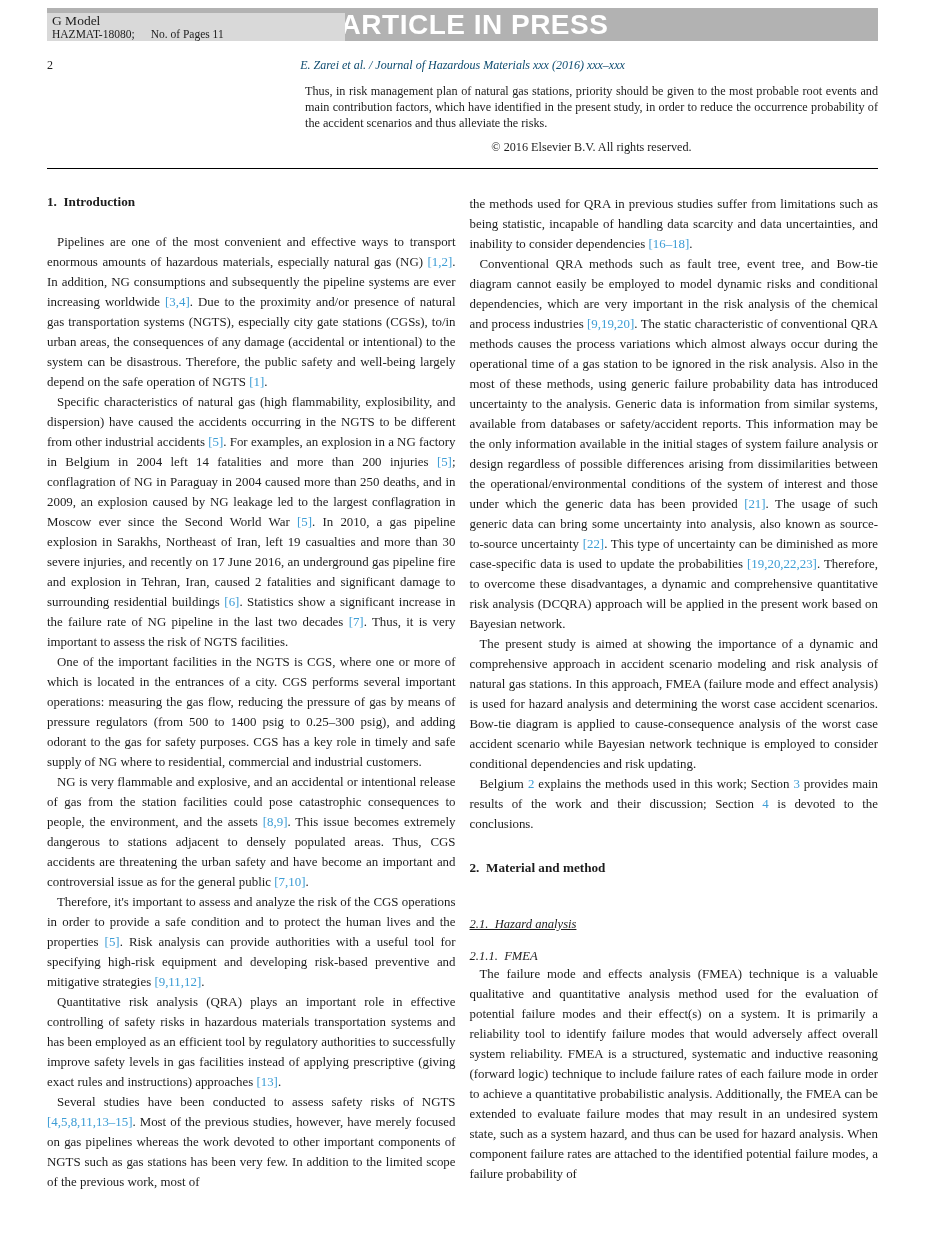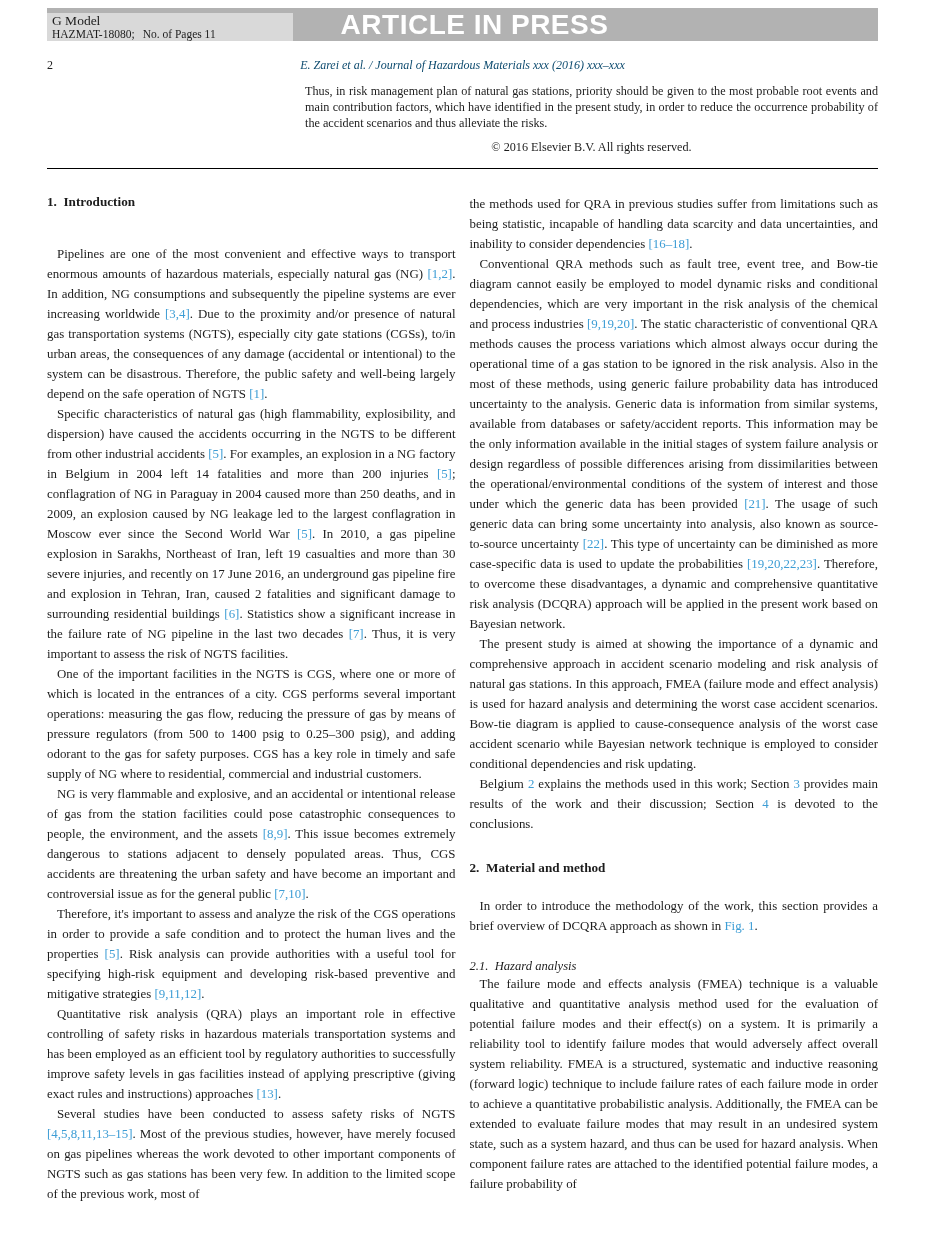--- a/index.html
+++ b/index.html
@@ -20,54 +20,54 @@
   }
   .press-banner .banner-title{
     position:absolute;left:0;right:0;top:0;bottom:0;
     display:flex;align-items:center;justify-content:center;
     font-family:"Liberation Sans","DejaVu Sans",sans-serif;
     font-weight:bold;font-size:28px;letter-spacing:.5px;
     color:#ffffff;
     padding-left:24px;
   }
   .gmodel-box{
-    position:absolute;left:0;top:5px;bottom:0;width:246px;
+    position:absolute;left:0;top:5px;bottom:0;width:298px;
     background:var(--gmodel,#d9d9d9);
     padding:1px 0 0 5px;box-sizing:border-box;
   }
   .gmodel-title{font-size:13.5px;line-height:14px;}
   .gmodel-line2{font-size:11.5px;line-height:13px;}
-  .gmodel-pages{margin-left:8px;}
+  .gmodel-pages{margin-left:16px;}
   
   .running-head{position:relative;margin-top:17px;height:16px;font-size:12px;}
   .page-number{position:absolute;left:0;top:0;}
   .running-title{text-align:center;font-style:italic;color:#0c4a6e;}
   
   .abstract-cont{margin:9px 0 0 258px;font-size:12.2px;line-height:16px;text-align:justify;}
   .copyright{text-align:center;margin-top:8px;}
   
   .rule{margin-top:13px;border:none;border-top:1.6px solid #000;height:0;}
   
   .columns{display:flex;gap:14px;margin-top:25px;}
   .col{flex:1 1 0;min-width:0;}
   .body-p{
     margin:0;font-size:12.9px;line-height:20px;
     text-align:justify;text-indent:10px;
   }
   .no-indent{text-indent:0;}
   .h1{
     font-weight:bold;font-size:13.2px;line-height:16px;
-    margin:0 0 34px 0;white-space:pre-wrap;
+    margin:0 0 22px 0;white-space:pre-wrap;
   }
   .h1-method{margin:26px 0 20px 0;}
   .sub-italic{
     font-style:italic;font-size:12.6px;line-height:16px;
     margin:0;white-space:pre-wrap;font-weight:normal;
   }
-  .sub1{margin-top:22px;}
+  .sub1{margin-top:40px;text-decoration:underline;}
   .sub2{margin-top:16px;}
   .link{color:var(--link,#3d9dd5);}
   
   .cite-box{
     position:absolute;left:47px;right:47px;top:1172px;
     background:var(--footer,#c9c9c9);
     border:2px solid #000;
     padding:7px 12px 8px 12px;
     font-size:12.4px;line-height:16.5px;text-align:justify;
     box-sizing:border-box;
@@ -112,20 +112,20 @@
         <p class="body-p"><span>Quantitative risk analysis (QRA) plays an important role in effective controlling of safety risks in hazardous materials transportation systems and has been employed as an efficient tool by regulatory authorities to successfully improve safety levels in gas facilities instead of applying prescriptive (giving exact rules and instructions) approaches </span><span class="link">[13]</span><span>.</span></p>
         <p class="body-p"><span>Several studies have been conducted to assess safety risks of NGTS </span><span class="link">[4,5,8,11,13–15]</span><span>. Most of the previous studies, however, have merely focused on gas pipelines whereas the work devoted to other important components of NGTS such as gas stations has been very few. In addition to the limited scope of the previous work, most of</span></p>
       </div>
 
       <div class="col">
         <p class="body-p no-indent"><span>the methods used for QRA in previous studies suffer from limitations such as being statistic, incapable of handling data scarcity and data uncertainties, and inability to consider dependencies </span><span class="link">[16–18]</span><span>.</span></p>
         <p class="body-p"><span>Conventional QRA methods such as fault tree, event tree, and Bow-tie diagram cannot easily be employed to model dynamic risks and conditional dependencies, which are very important in the risk analysis of the chemical and process industries </span><span class="link">[9,19,20]</span><span>. The static characteristic of conventional QRA methods causes the process variations which almost always occur during the operational time of a gas station to be ignored in the risk analysis. Also in the most of these methods, using generic failure probability data has introduced uncertainty to the analysis. Generic data is information from similar systems, available from databases or safety/accident reports. This information may be the only information available in the initial stages of system failure analysis or design regardless of possible differences arising from dissimilarities between the operational/environmental conditions of the system of interest and those under which the generic data has been provided </span><span class="link">[21]</span><span>. The usage of such generic data can bring some uncertainty into analysis, also known as source-to-source uncertainty </span><span class="link">[22]</span><span>. This type of uncertainty can be diminished as more case-specific data is used to update the probabilities </span><span class="link">[19,20,22,23]</span><span>. Therefore, to overcome these disadvantages, a dynamic and comprehensive quantitative risk analysis (DCQRA) approach will be applied in the present work based on Bayesian network.</span></p>
         <p class="body-p"><span>The present study is aimed at showing the importance of a dynamic and comprehensive approach in accident scenario modeling and risk analysis of natural gas stations. In this approach, FMEA (failure mode and effect analysis) is used for hazard analysis and determining the worst case accident scenarios. Bow-tie diagram is applied to cause-consequence analysis of the worst case accident scenario while Bayesian network technique is employed to consider conditional dependencies and risk updating.</span></p>
         <p class="body-p"><span>Belgium </span><span class="link">2</span><span> explains the methods used in this work; Section </span><span class="link">3</span><span> provides main results of the work and their discussion; Section </span><span class="link">4</span><span> is devoted to the conclusions.</span></p>
         <div class="h1 h1-method">2.  Material and method</div>
-        <p class="body-p"><span>In order to introduce the methodology of the work, this section provides a brief overview of DCQRA approach as shown in </span><span class="link">Fig. 1</span><span>.</span></p>
         <div class="sub-italic sub1">2.1.  Hazard analysis</div>
+        <div class="sub-italic sub2">2.1.1.  FMEA</div>
         <p class="body-p"><span>The failure mode and effects analysis (FMEA) technique is a valuable qualitative and quantitative analysis method used for the evaluation of potential failure modes and their effect(s) on a system. It is primarily a reliability tool to identify failure modes that would adversely affect overall system reliability. FMEA is a structured, systematic and inductive reasoning (forward logic) technique to include failure rates of each failure mode in order to achieve a quantitative probabilistic analysis. Additionally, the FMEA can be extended to evaluate failure modes that may result in an undesired system state, such as a system hazard, and thus can be used for hazard analysis. When component failure rates are attached to the identified potential failure modes, a failure probability of</span></p>
       </div>
     </div>
   </div>
 
 </div>
 
 </body></html>

